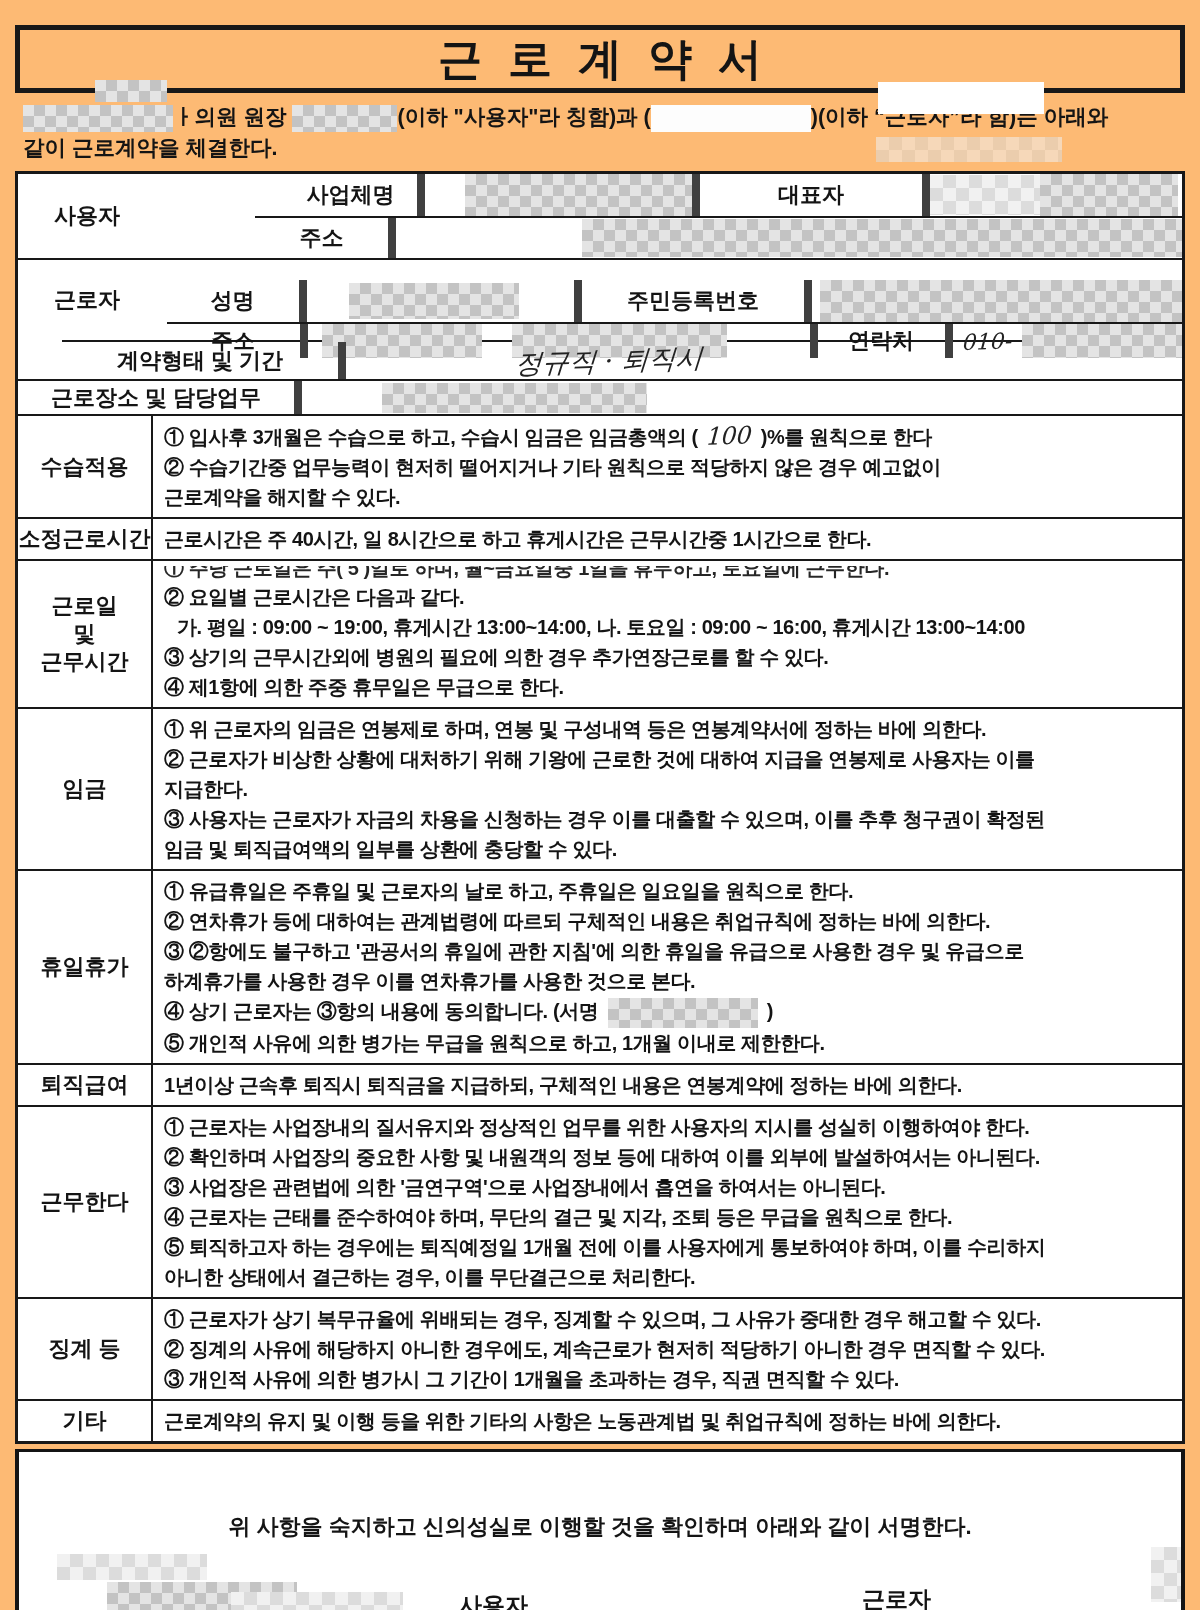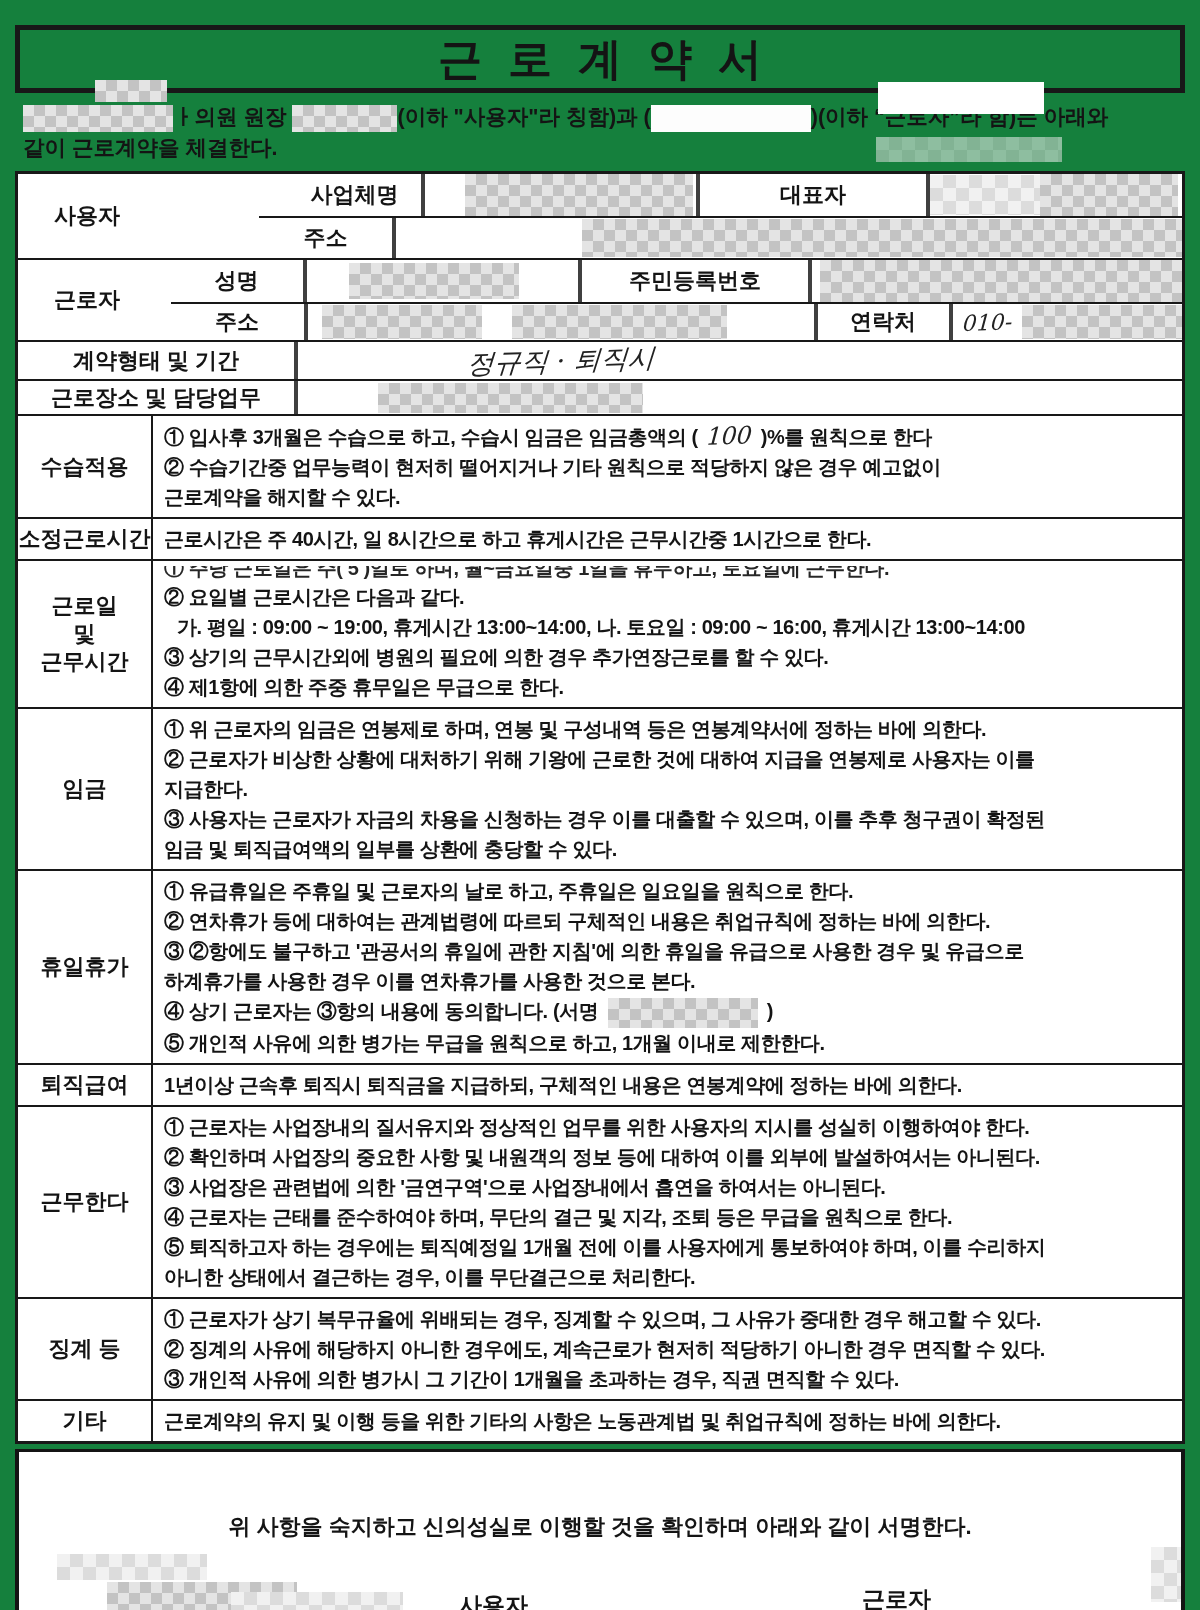--- a/index.html
+++ b/index.html
@@ -1,17 +1,17 @@
 <!DOCTYPE html>
 <html><head>
 <meta charset="utf-8">
 <style>
   * { box-sizing: border-box; margin: 0; padding: 0; }
   body { background: #ffffff; font-family: "Liberation Sans", sans-serif; color: #141414; }
-  .sheet { position: relative; width: 1200px; height: 1610px; background: #15803d; overflow: hidden; }
+  .sheet { position: relative; width: 1200px; height: 1610px; background: #fdba74; overflow: hidden; }
 
   
   .title-box { margin: 25px 15px 0 15px; height: 68px; border: 5px solid #181818;
                display: flex; align-items: center; justify-content: center; }
   .title-text { font-size: 44px; font-weight: bold; letter-spacing: 26px; padding-left: 26px; }
 
   
   .intro { margin: 9px 20px 7px 23px; font-size: 21.5px; font-weight: 600; line-height: 31px; }
   .intro-line { white-space: nowrap; }
 
@@ -23,21 +23,21 @@
   .spacer-white { display: inline-block; vertical-align: middle; background: #fdfdfd; }
   .iblur { width: 150px; height: 30px; margin: 0 4px; }
 
   
   .doc-table { margin: 0 15px; border: 3px solid #181818; background: #fff; }
   .it-row { display: flex; border-top: 2px solid #181818; }
   .it-row:first-child { border-top: none; }
   .stack { flex: 1; display: flex; flex-direction: column; align-items: flex-end; }
   .subrow { display: flex; flex: 1; }
   .subrow + .subrow { border-top: 2px solid #181818; }
-  .cell { border-left: 4px solid #404040; display: flex; align-items: center; }
+  .cell { border-left: 8px solid #404040; display: flex; align-items: center; }
   .cell:first-child { border-left: none; }
   .cell-label { justify-content: center; font-weight: bold; font-size: 22px; text-align: center; }
   .w138 { width: 138px; flex: none; }
   .w133 { width: 133px; flex: none; }
   .w230 { width: 230px; flex: none; }
   .w275 { width: 275px; flex: none; }
   .w276 { width: 276px; flex: none; }
   .w510 { width: 510px; flex: none; }
   .w135 { width: 135px; flex: none; }
   .flex1 { flex: 1; }
@@ -111,21 +111,21 @@
           <div class="cell flex1">
             <span class="blur" style="width:600px;height:38px;margin-left:186px;"></span>
           </div>
         </div>
       </div>
     </div>
 
     <div class="it-row" style="height:82px;">
       <div class="cell cell-label w138">근로자</div>
       <div class="stack">
-        <div class="subrow" style="height:45px;">
+        <div class="subrow" style="height:45px;margin-top:20px;">
           <div class="cell cell-label w133">성명</div>
           <div class="cell w275">
             <span class="blur" style="width:170px;height:36px;margin-left:42px;"></span>
           </div>
           <div class="cell cell-label w230">주민등록번호</div>
           <div class="cell flex1">
             <span class="blur" style="width:362px;height:42px;margin-left:8px;"></span>
           </div>
         </div>
         <div class="subrow">
@@ -136,21 +136,21 @@
           </div>
           <div class="cell cell-label w135">연락처</div>
           <div class="cell flex1">
             <span class="hw" style="font-size:22px;margin-left:6px;">010-</span>
             <span class="blur" style="width:160px;height:34px;margin-left:6px;"></span>
           </div>
         </div>
       </div>
     </div>
 
-    <div class="it-row" style="height:39px;">
+    <div class="it-row" style="height:39px;margin-left:44px;">
       <div class="cell cell-label w276">계약형태 및 기간</div>
       <div class="cell flex1">
         <span class="hw hw-big" style="margin-left:165px;">정규직  ·  퇴직시</span>
       </div>
     </div>
 
     <div class="it-row" style="height:35px;">
       <div class="cell cell-label w276">근로장소 및 담당업무</div>
       <div class="cell flex1">
         <span class="blur" style="width:265px;height:30px;margin-left:80px;"></span>

